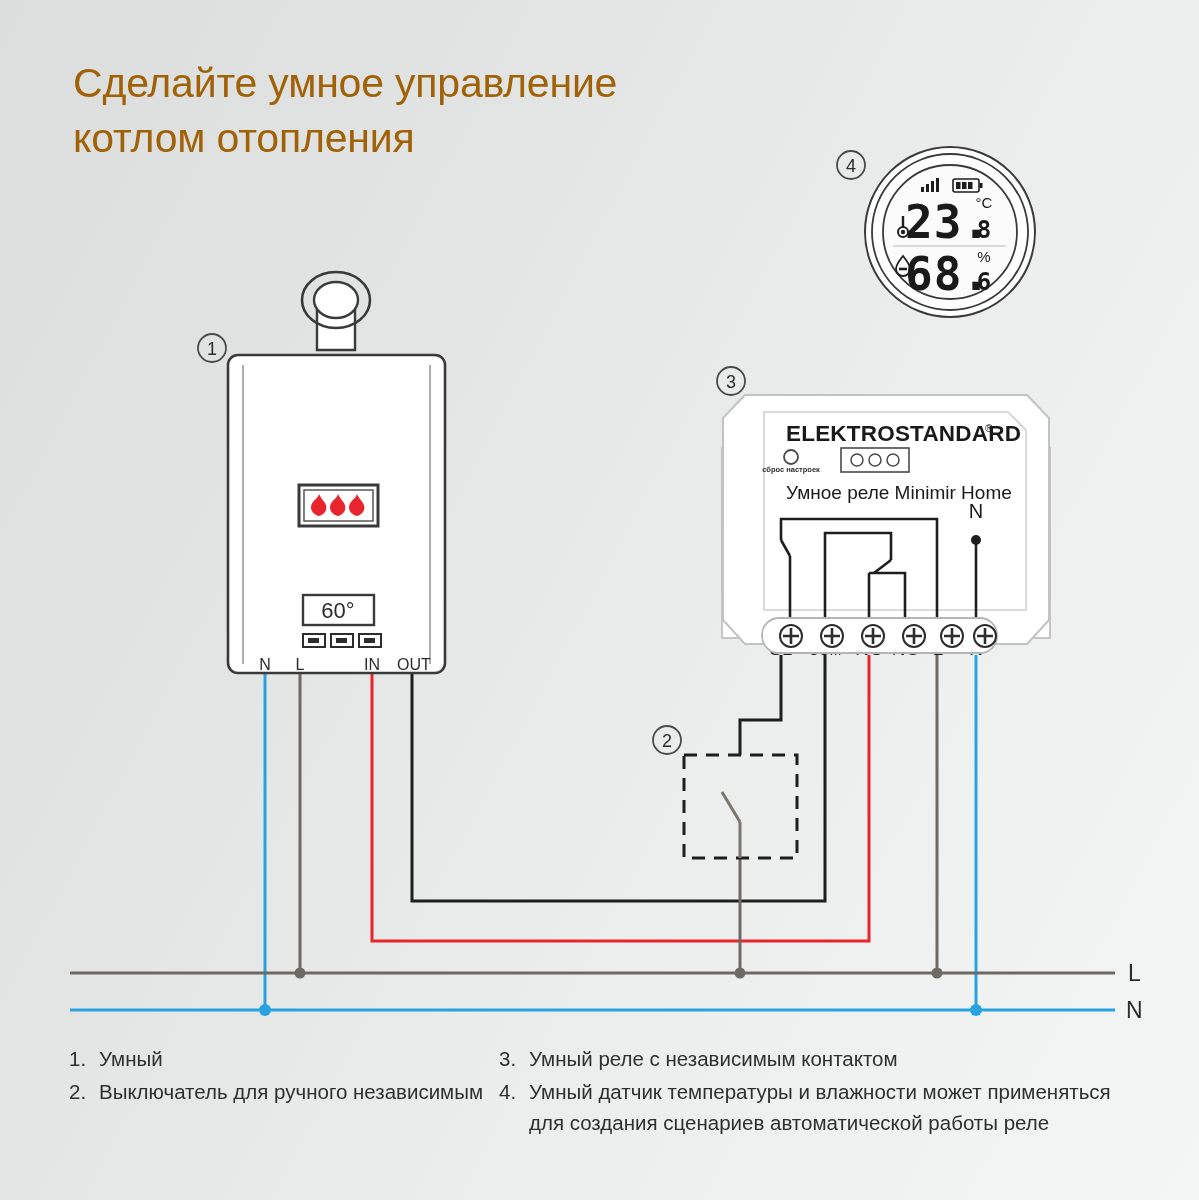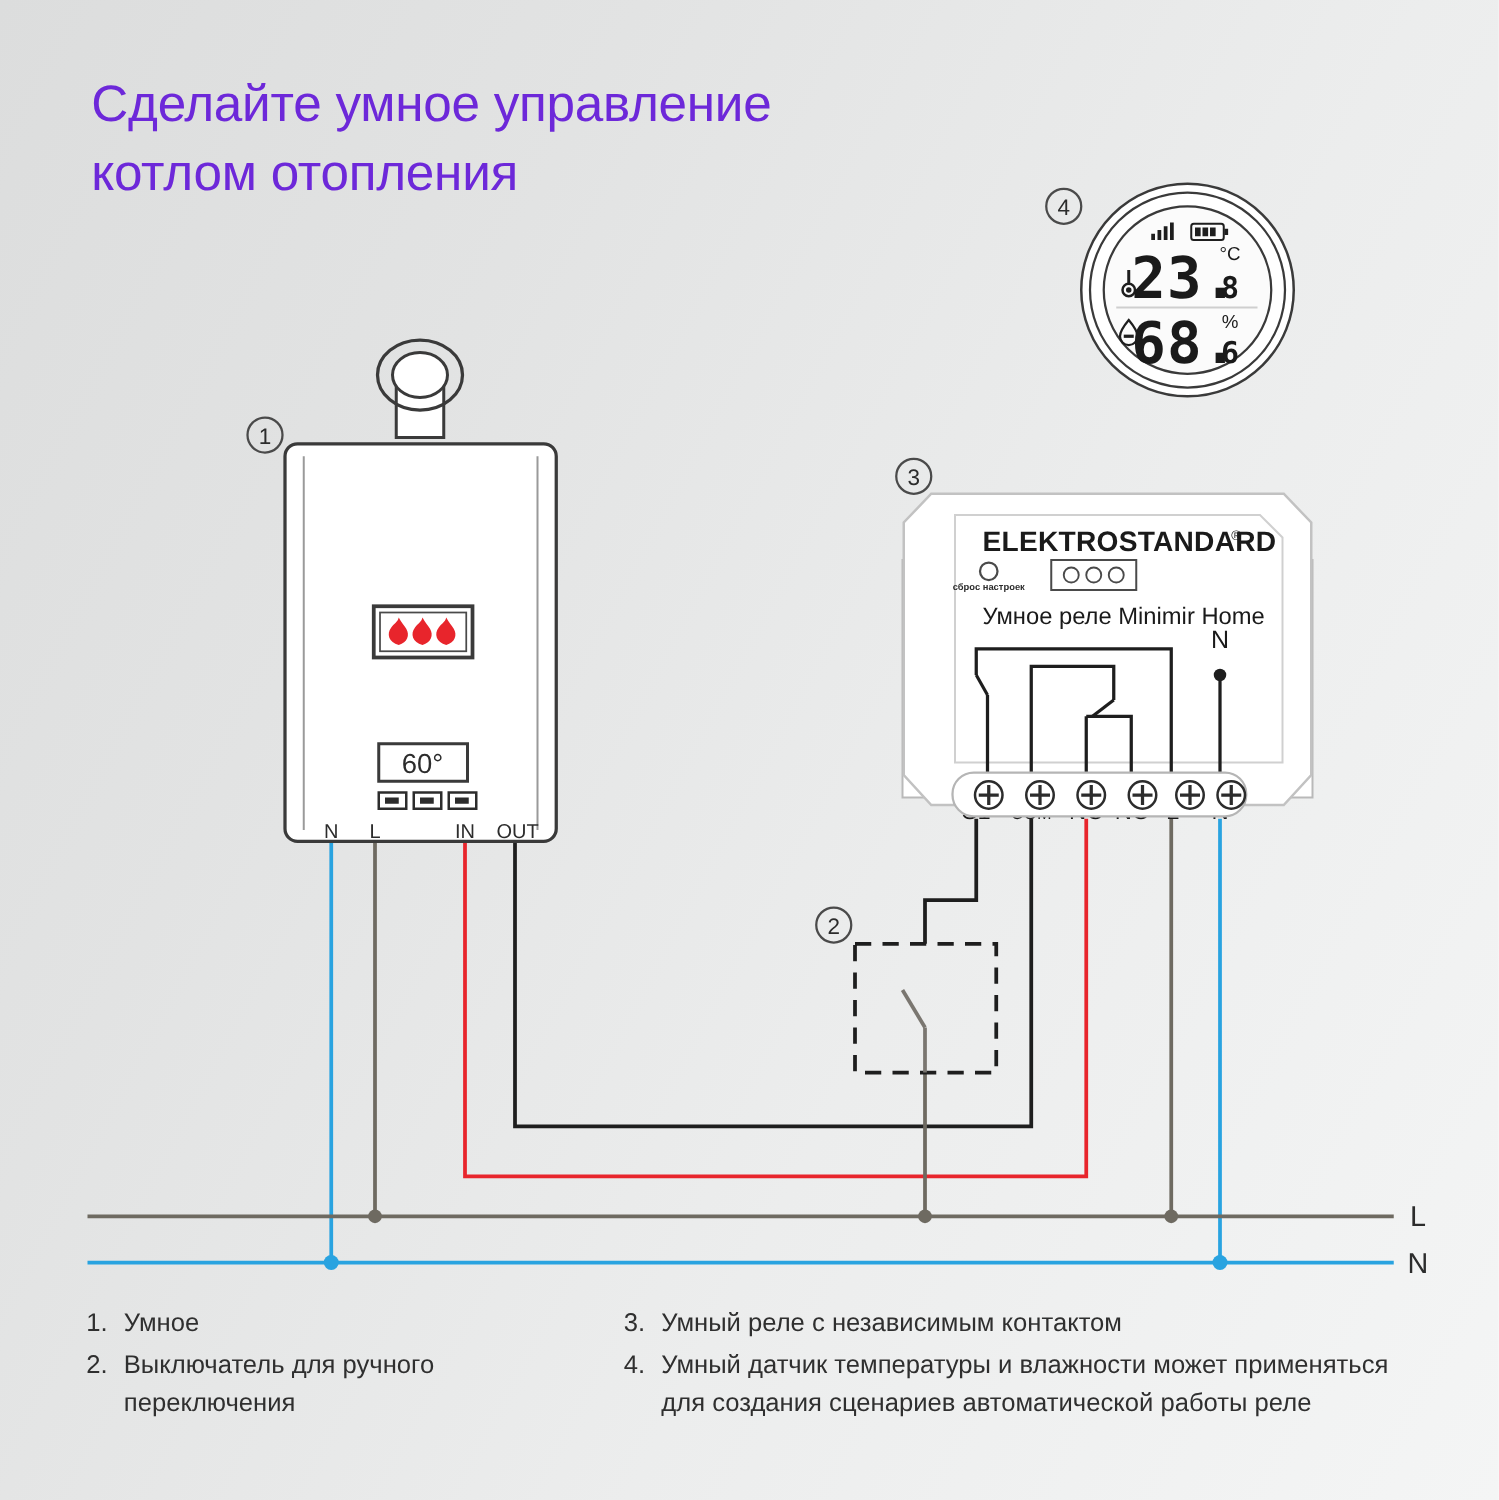--- a/index.html
+++ b/index.html
@@ -26,21 +26,21 @@
   
   .title {
     position: absolute;
     left: 73px;
     top: 56px;
     width: 760px;
     font-size: 41px;
     line-height: 1.33;
     font-weight: 400;
     letter-spacing: -0.2px;
-    color: #6d28d9;
+    color: #a16207;
     white-space: pre-line;
   }
 
   
   #diagram {
     position: absolute;
     left: 0; top: 0;
     width: 1199px;
     height: 1200px;
   }
@@ -288,25 +288,25 @@
     <g>
       <circle cx="851" cy="165" r="14" fill="none" stroke="#4a4a4a" stroke-width="1.8"></circle>
       <text x="851" y="172" text-anchor="middle" font-family="Liberation Sans, sans-serif" font-size="18" fill="#2c2c2c">4</text>
     </g>
 
   </svg>
 
   <div class="legend legend-left">
     <div class="legend-row">
       <span class="legend-num">1.</span>
-      <span class="legend-text">Умное</span>
+      <span class="legend-text">Умный</span>
     </div>
     <div class="legend-row">
       <span class="legend-num">2.</span>
-      <span class="legend-text">Выключатель для ручного переключения</span>
+      <span class="legend-text">Выключатель для ручного независимым</span>
     </div>
   </div>
 
   <div class="legend legend-right">
     <div class="legend-row">
       <span class="legend-num">3.</span>
       <span class="legend-text">Умный реле с независимым контактом</span>
     </div>
     <div class="legend-row">
       <span class="legend-num">4.</span>

